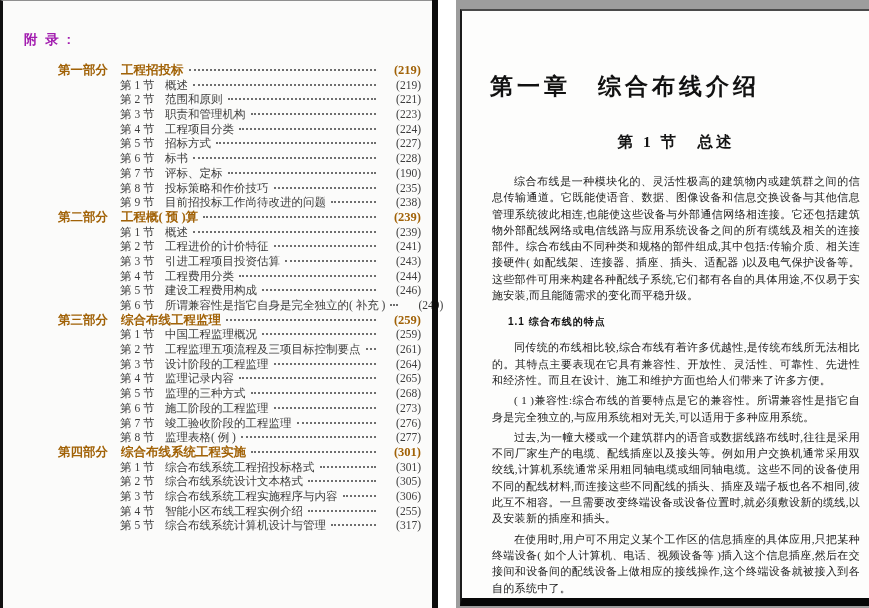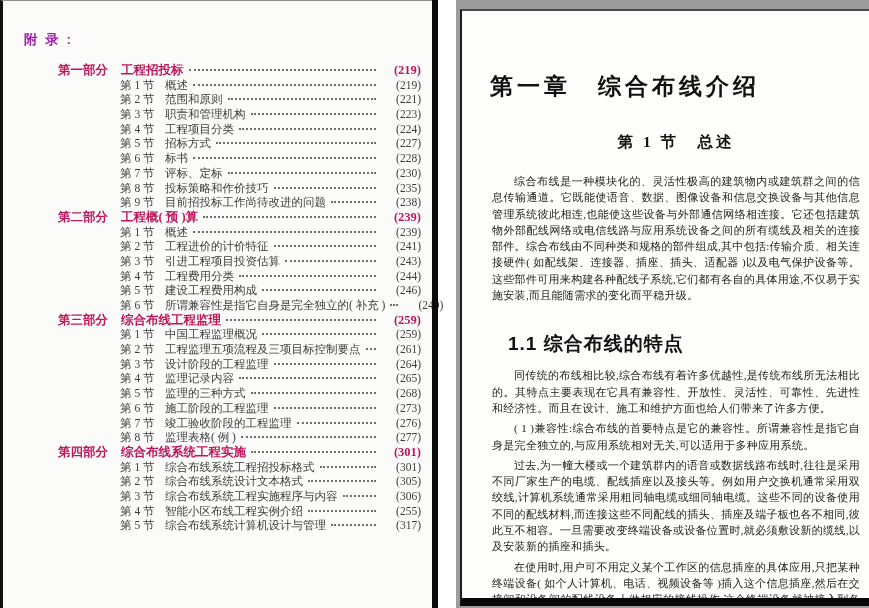--- a/index.html
+++ b/index.html
@@ -18,21 +18,21 @@
   .toc-heading {
     margin:30px 0 14px 21px; font-size:13.5px; font-weight:bold; color:#a21caf;
     font-family:"Liberation Sans","DejaVu Sans",sans-serif; letter-spacing:2px;
   }
   .toc-rows { width:100%; }
   .toc-row {
     display:flex; align-items:baseline; height:14.7px; line-height:14.7px;
     box-sizing:border-box; padding-right:11px; white-space:nowrap;
   }
   .toc-row.part {
-    padding-left:55px; font-weight:bold; font-size:12.5px; color:#be185d;
+    padding-left:55px; font-weight:bold; font-size:12.5px; color:#a16207;
     font-family:"Liberation Sans","DejaVu Sans",sans-serif;
   }
   .toc-row.part .t-label { width:63px; flex:none; }
   .toc-row.sec { padding-left:117px; font-size:11.5px; color:#3d3d3d; }
   .toc-row.sec .t-label { width:45px; flex:none; }
   .t-title { flex:none;font-family:Liberation Serif, serif; }
   .t-leader {
     flex:1 1 auto; min-width:8px; margin:0 5px;
     border-bottom:2px dotted #6e6e6e; transform:translateY(-3px);
   }
@@ -59,21 +59,21 @@
   .section-title {
     margin:30px 0 20px 0; text-align:center; font-size:15.5px; font-weight:bold;
     color:#141414; letter-spacing:3px;
   }
   .content-blocks { color:#1b1b1b; }
   .body-para {
     margin:4px; font-size:11px; line-height:16.3px; text-align:justify;
     text-indent:2em; letter-spacing:0.3px;
   }
   .sub-heading {
-    margin:28px 0 10px 20px; font-size:19px; font-weight:bold; color:#111;
+    margin:12px 0 10px 20px; font-size:10px; font-weight:bold; color:#111;
     font-family:"Liberation Sans","DejaVu Sans",sans-serif; letter-spacing:1px;
   }
 </style>
 </head>
 <body>
 
 <div class="screen">
 
   <div class="left-page">
     <div class="toc-heading">附 录 :</div>
@@ -117,21 +117,21 @@
         <div class="toc-row sec">
           <span class="t-label">第 6 节</span>
           <span class="t-title">标书</span>
           <span class="t-leader"></span>
           <span class="t-page">(228)</span>
         </div>
         <div class="toc-row sec">
           <span class="t-label">第 7 节</span>
           <span class="t-title">评标、定标</span>
           <span class="t-leader"></span>
-          <span class="t-page">(230)</span>
+          <span class="t-page">(190)</span>
         </div>
         <div class="toc-row sec">
           <span class="t-label">第 8 节</span>
           <span class="t-title">投标策略和作价技巧</span>
           <span class="t-leader"></span>
           <span class="t-page">(235)</span>
         </div>
         <div class="toc-row sec">
           <span class="t-label">第 9 节</span>
           <span class="t-title">目前招投标工作尚待改进的问题</span>

